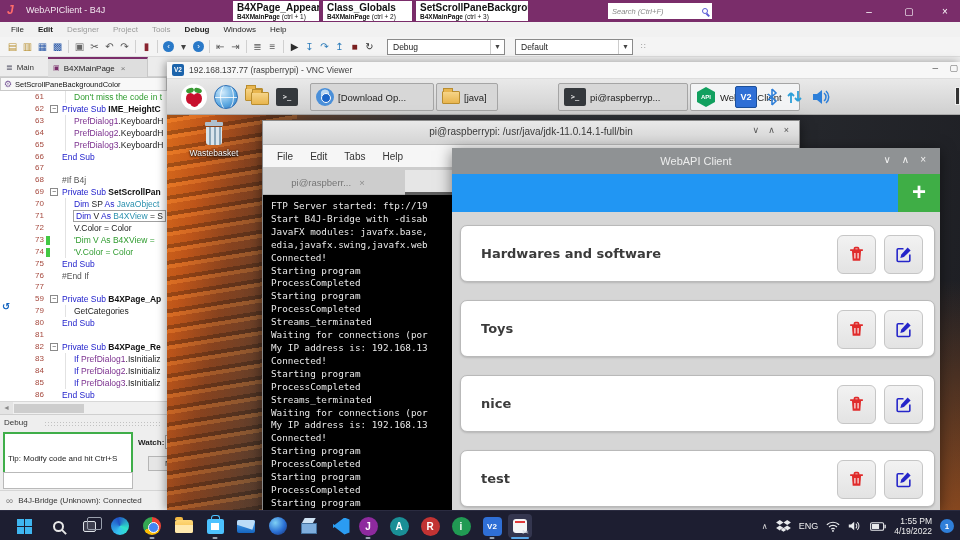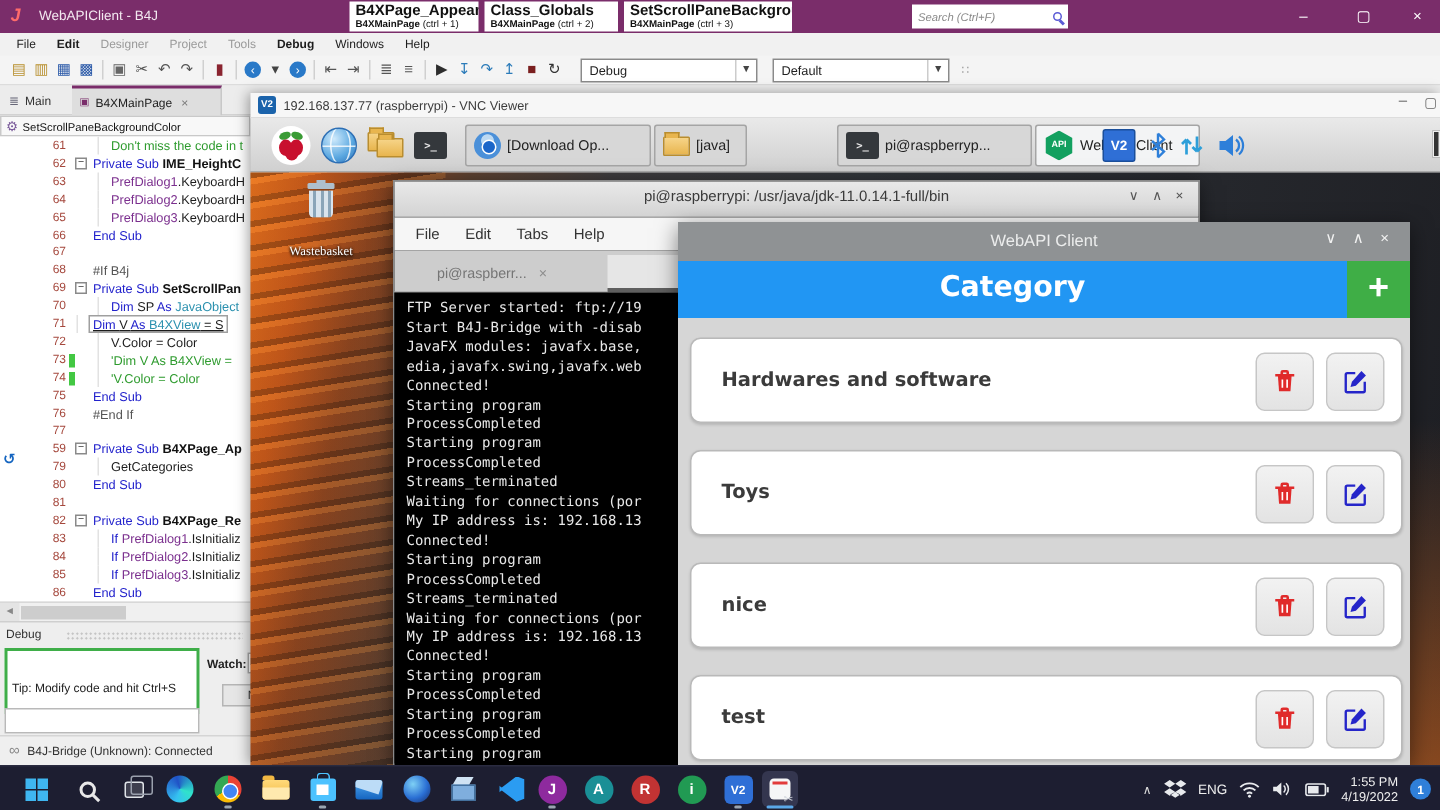--- a/index.html
+++ b/index.html
@@ -43,21 +43,21 @@
   #ide-subbar .gear{font-size:9px;color:#7a5a9a;line-height:10px;}
   #ide-subbar .lbl{font-size:7.5px;color:#111;white-space:nowrap;}
   #ide-code{left:0;top:91px;width:167px;height:310px;background:#fff;overflow:hidden;}
   .crow{position:absolute;left:0;width:167px;height:11.9px;}
   .crow .ln{position:absolute;left:0;width:44px;text-align:right;font-size:8px;color:#a5483d;padding-left:28px;}
   .crow .fold{position:absolute;left:50px;top:1px;width:8px;height:8px;border:1px solid #8a8a8a;background:#fff;font-size:7px;line-height:6px;text-align:center;color:#333;}
   .crow .gbar{position:absolute;left:46px;top:1px;width:4px;height:9px;background:#43c843;}
   .crow .ctext{position:absolute;left:62px;white-space:pre;font-size:8.5px;color:#1c1c1c;}
   .crow .ctext.ind{left:74px;}
   .crow .ctext.ind::before{content:'';position:absolute;left:-9px;top:-1px;bottom:-1px;border-left:1px solid #e2e2e2;}
-  .crow .ctext.selbox{outline:1px solid #9f9f9f;padding:0 2px;left:60px;text-decoration:underline;}
+  .crow .ctext.selbox{outline:1px solid #9f9f9f;padding:0 2px;left:74px;}
   .s-k{color:#2222cc;} .s-b{color:#111;font-weight:bold;} .s-t{color:#2b91af;}
   .s-c{color:#2e9b2e;} .s-p{color:#7b2f8e;} .s-g{color:#555;} .s-n{color:#1c1c1c;}
   #gutter-resume{left:2px;top:301px;font-size:10px;color:#1565c0;font-weight:bold;}
   #ide-hscroll{left:0;top:401px;width:167px;height:13px;background:#f0f0f0;border-top:1px solid #d8d8d8;}
   #ide-hscroll .larr{position:absolute;left:0;top:0;width:13px;height:12px;background:#e4e4e4;color:#888;font-size:7px;text-align:center;line-height:12px;}
   #ide-hscroll .thumb{position:absolute;left:14px;top:2px;width:70px;height:9px;background:#cdcdcd;}
   #ide-debug{left:0;top:414px;width:167px;height:76px;background:#eee;border-top:1px solid #cfcfcf;}
   #dbg-title{left:4px;top:3px;font-size:8px;color:#333;}
   #dbg-dots{left:44px;top:6px;width:118px;height:6px;background-image:radial-gradient(#c2c2c2 30%,transparent 32%);background-size:3px 3px;}
   #dbg-tip{left:3px;top:17px;width:130px;height:34px;border:2px solid #3fae49;background:#fff;font-size:8px;color:#222;padding:20px 3px;line-height:10px;}
@@ -108,21 +108,21 @@
       radial-gradient(ellipse at 98% 103%, rgba(232,110,28,.55), transparent 42%),
       repeating-linear-gradient(171deg, rgba(25,12,6,.30) 0 4px, rgba(250,150,60,.25) 4px 8px, rgba(120,50,20,.12) 8px 16px),
       linear-gradient(100deg,#e8731d 0,#c85a1a 5%,#8a4520 10%,#5a4030 17%,#3c3a3c 28%,#2f3338 48%,#26282d 72%,#1e1f24 100%);
     background-size:100% 100%,130px 100%,100% 100%;background-repeat:no-repeat;}
   #wastebasket{left:22px;top:58px;width:50px;text-align:center;}
   .wb-icon{margin:0 auto;width:20px;height:26px;position:relative;}
   .wb-icon .lid{position:absolute;left:1px;top:2px;width:18px;height:4px;background:#aebfcd;border-radius:1px;}
   .wb-icon .hdl{position:absolute;left:7px;top:0;width:6px;height:2px;background:#aebfcd;}
   .wb-icon .body{position:absolute;left:2px;top:7px;width:16px;height:18px;border-radius:0 0 3px 3px;
     background:repeating-linear-gradient(90deg,#d9e4ec 0 3px,#8aa5b8 3px 5px),linear-gradient(#c3d4e0,#7c99ad);}
-  #wb-label{font-size:8.5px;color:#fff;text-shadow:0 1px 2px #000,0 0 2px #000;margin-top:16px;font-family:Liberation Serif, serif;}
+  #wb-label{font-size:8.5px;color:#fff;text-shadow:0 1px 2px #000,0 0 2px #000;margin-top:2px;}
 
   
   #term{left:262px;top:120px;width:538px;height:390px;border:1px solid #8a8a8a;box-shadow:0 3px 12px rgba(0,0,0,.5);background:#000;}
   #term-titlebar{left:0;top:0;width:536px;height:24px;background:linear-gradient(#e9e9e9,#d4d4d4);border-bottom:1px solid #b9b9b9;}
   #term-title{width:100%;text-align:center;font-size:10px;color:#3a3a3a;margin-top:5px;}
   #term-btns{position:absolute;right:10px;top:4px;display:flex;gap:9px;font-size:9px;color:#555;}
   #term-menubar{left:0;top:24px;width:536px;height:22px;background:#f6f6f6;display:flex;align-items:center;gap:17px;padding-left:14px;}
   #term-menubar span{font-size:10px;color:#333;}
   #term-tabbar{left:0;top:46px;width:536px;height:28px;background:#cdcdcd;border-bottom:1px solid #b2b2b2;}
   #term-tab1{left:6px;top:3px;width:118px;height:25px;display:flex;align-items:center;justify-content:center;gap:8px;font-size:9.5px;color:#757575;}
@@ -551,21 +551,20 @@
   <div class="abs" id="webapi">
     <div class="abs" id="wa-titlebar">
       <span id="wa-title">WebAPI Client</span>
       <div id="wa-btns">
         <span>∨</span>
         <span>∧</span>
         <span>×</span>
       </div>
     </div>
     <div class="abs" id="wa-header">
-      <div class="cap">Category</div>
       <div id="wa-add">+</div>
     </div>
     <div class="abs" id="wa-body">
         <div class="cat-card" style="top: 13px;">
           <div class="name">Hardwares and software</div>
           <div class="card-btn del">
             <svg width="19" height="19" viewBox="0 0 24 24">
               <path d="M4 6.5 H20 M9.5 6 V4.2 a1 1 0 0 1 1-1 h3 a1 1 0 0 1 1 1 V6" stroke="#e02b2b" stroke-width="2.2" fill="none"></path>
               <path d="M6.2 6.5 l1 13.5 h9.6 l1-13.5 z" fill="#e02b2b"></path>
               <path d="M10 10 v7 M14 10 v7" stroke="#fff" stroke-width="1.4"></path>

